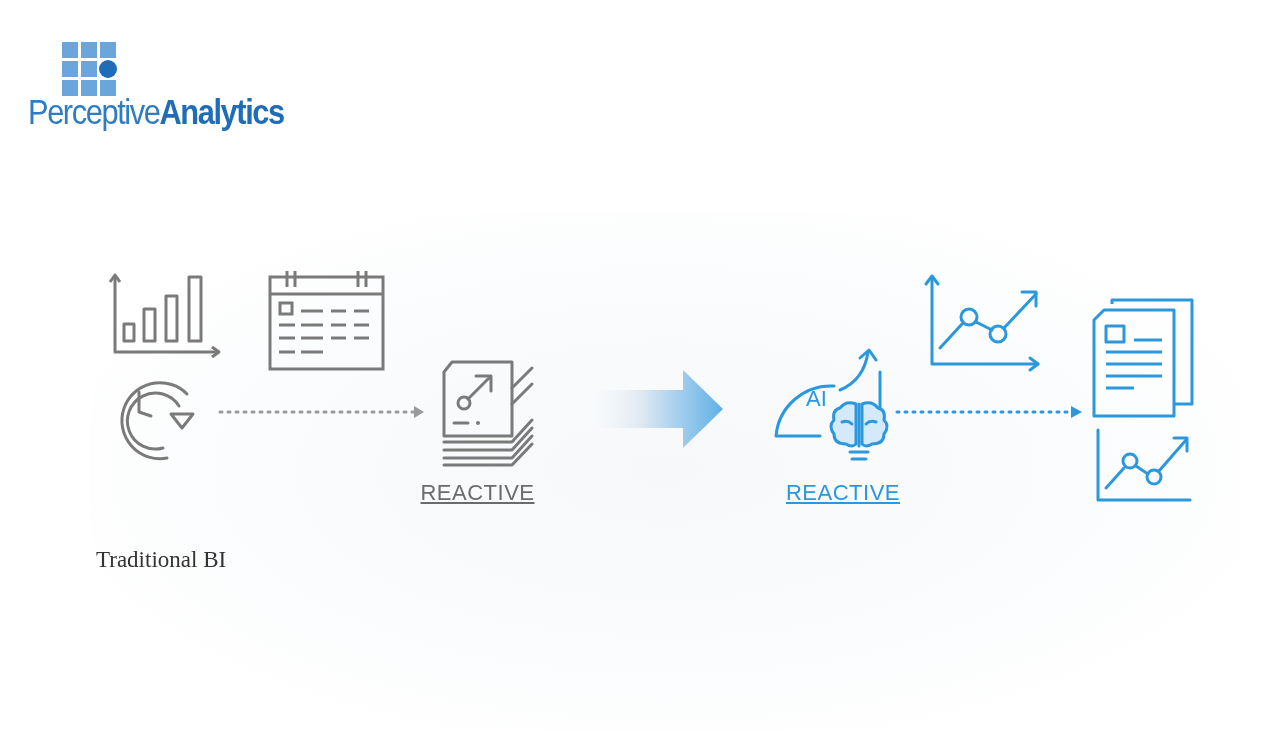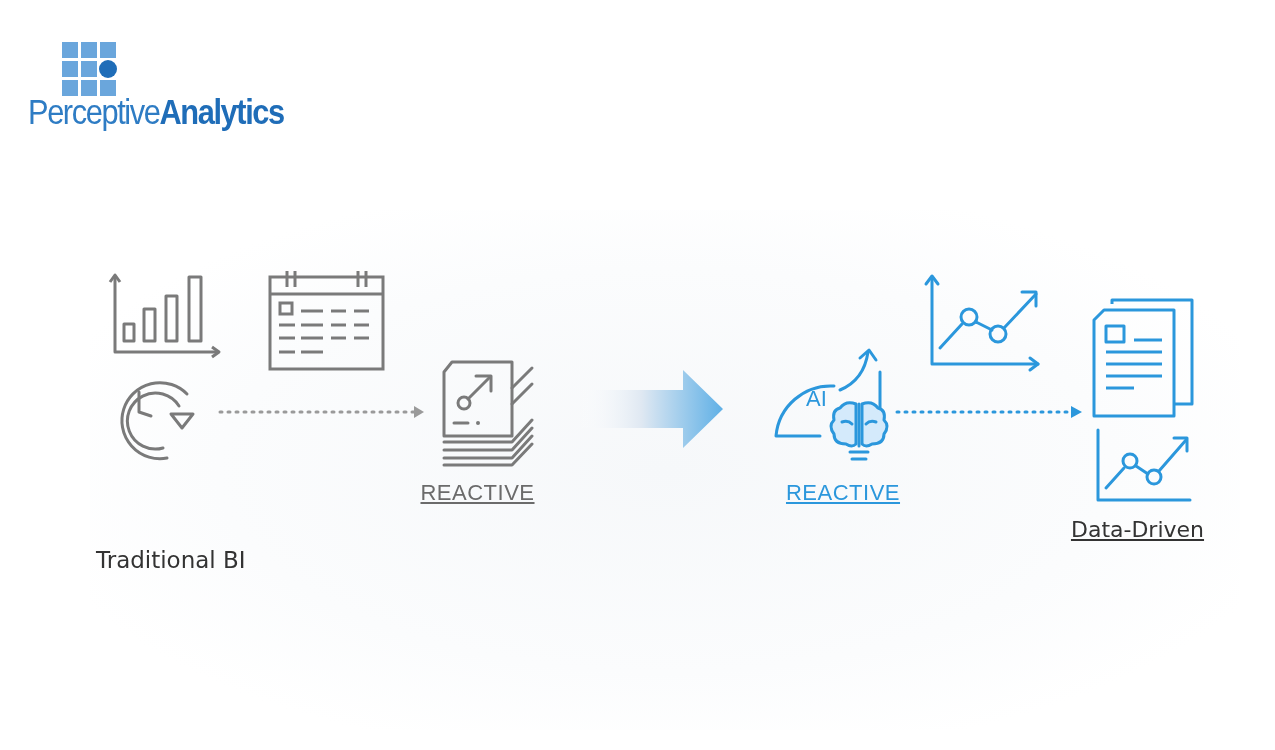--- a/index.html
+++ b/index.html
@@ -124,21 +124,21 @@
     <circle cx="24" cy="45" r="6"></circle>
     <line x1="28" y1="41" x2="50" y2="19"></line>
     <polyline points="36,18 51,18 51,33"></polyline>
     <line x1="14" y1="65" x2="28" y2="65"></line>
   </g>
   <circle cx="38" cy="65" r="2" fill="#7a7a7a"></circle>
 </svg>
 
 <div class="label-gray center" style="left:410px;top:480px;width:135px">REACTIVE</div>
 
-<div class="label-dark" style="left:96px;top:545px;font-size:23px;">Traditional BI</div>
+<div class="label-dark" style="left:96px;top:545px;font-size:23px;font-family:Liberation Serif, serif;">Traditional BI</div>
 
 <svg class="abs" style="left:575px;top:368px" width="150" height="82" viewBox="0 0 150 82">
   <defs>
     <linearGradient id="arrowGrad" x1="0" y1="0" x2="1" y2="0">
       <stop offset="0" stop-color="#ffffff" stop-opacity="0"></stop>
       <stop offset="0.45" stop-color="#dfe8f2"></stop>
       <stop offset="1" stop-color="#5fb0e6"></stop>
     </linearGradient>
   </defs>
   <polygon points="0,22 108,22 108,2 148,41 108,80 108,60 0,60" fill="url(#arrowGrad)"></polygon>
@@ -201,14 +201,13 @@
     <line x1="12" y1="60" x2="30" y2="40"></line>
     <circle cx="36" cy="33" r="7"></circle>
     <line x1="42" y1="38" x2="54" y2="46"></line>
     <circle cx="60" cy="49" r="7"></circle>
     <line x1="65" y1="43" x2="92" y2="12"></line>
     <polyline points="80,10 93,10 93,23"></polyline>
   </g>
 </svg>
 
 <div class="label-dark center" style="left:1050px;top:515px;width:175px">
-  <div>Data-Driven</div>
 </div>
 
 </body></html>

